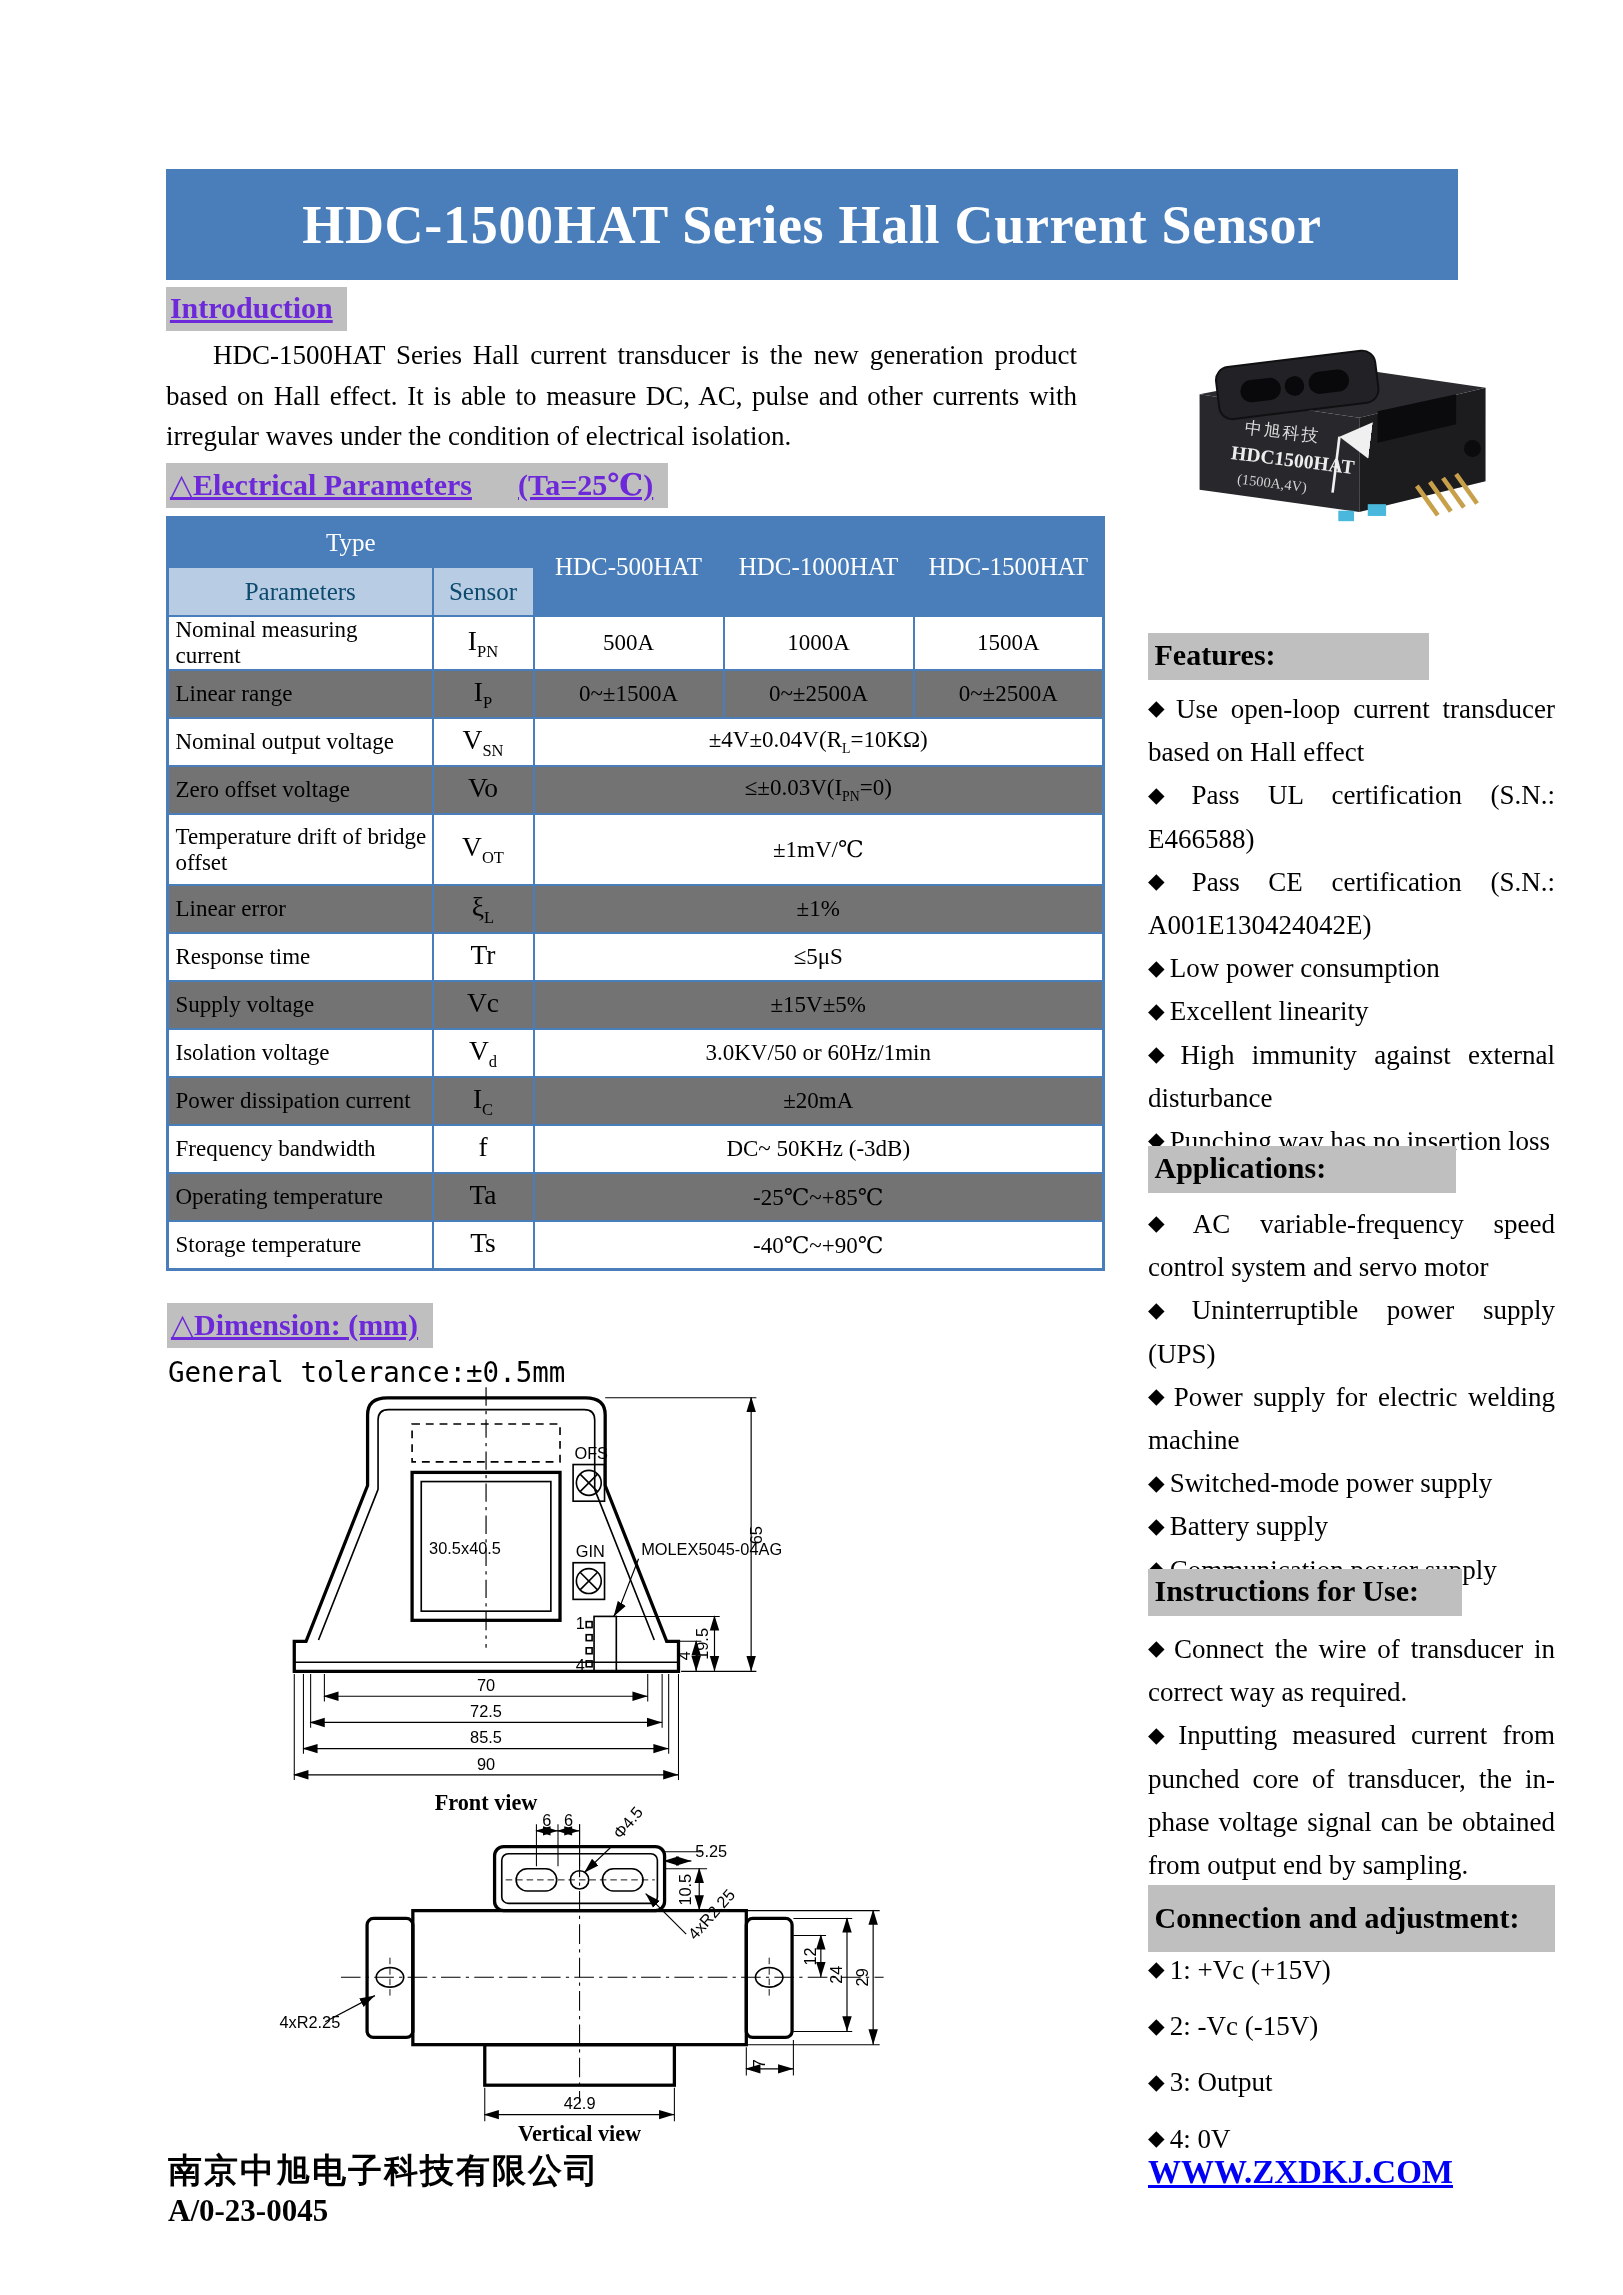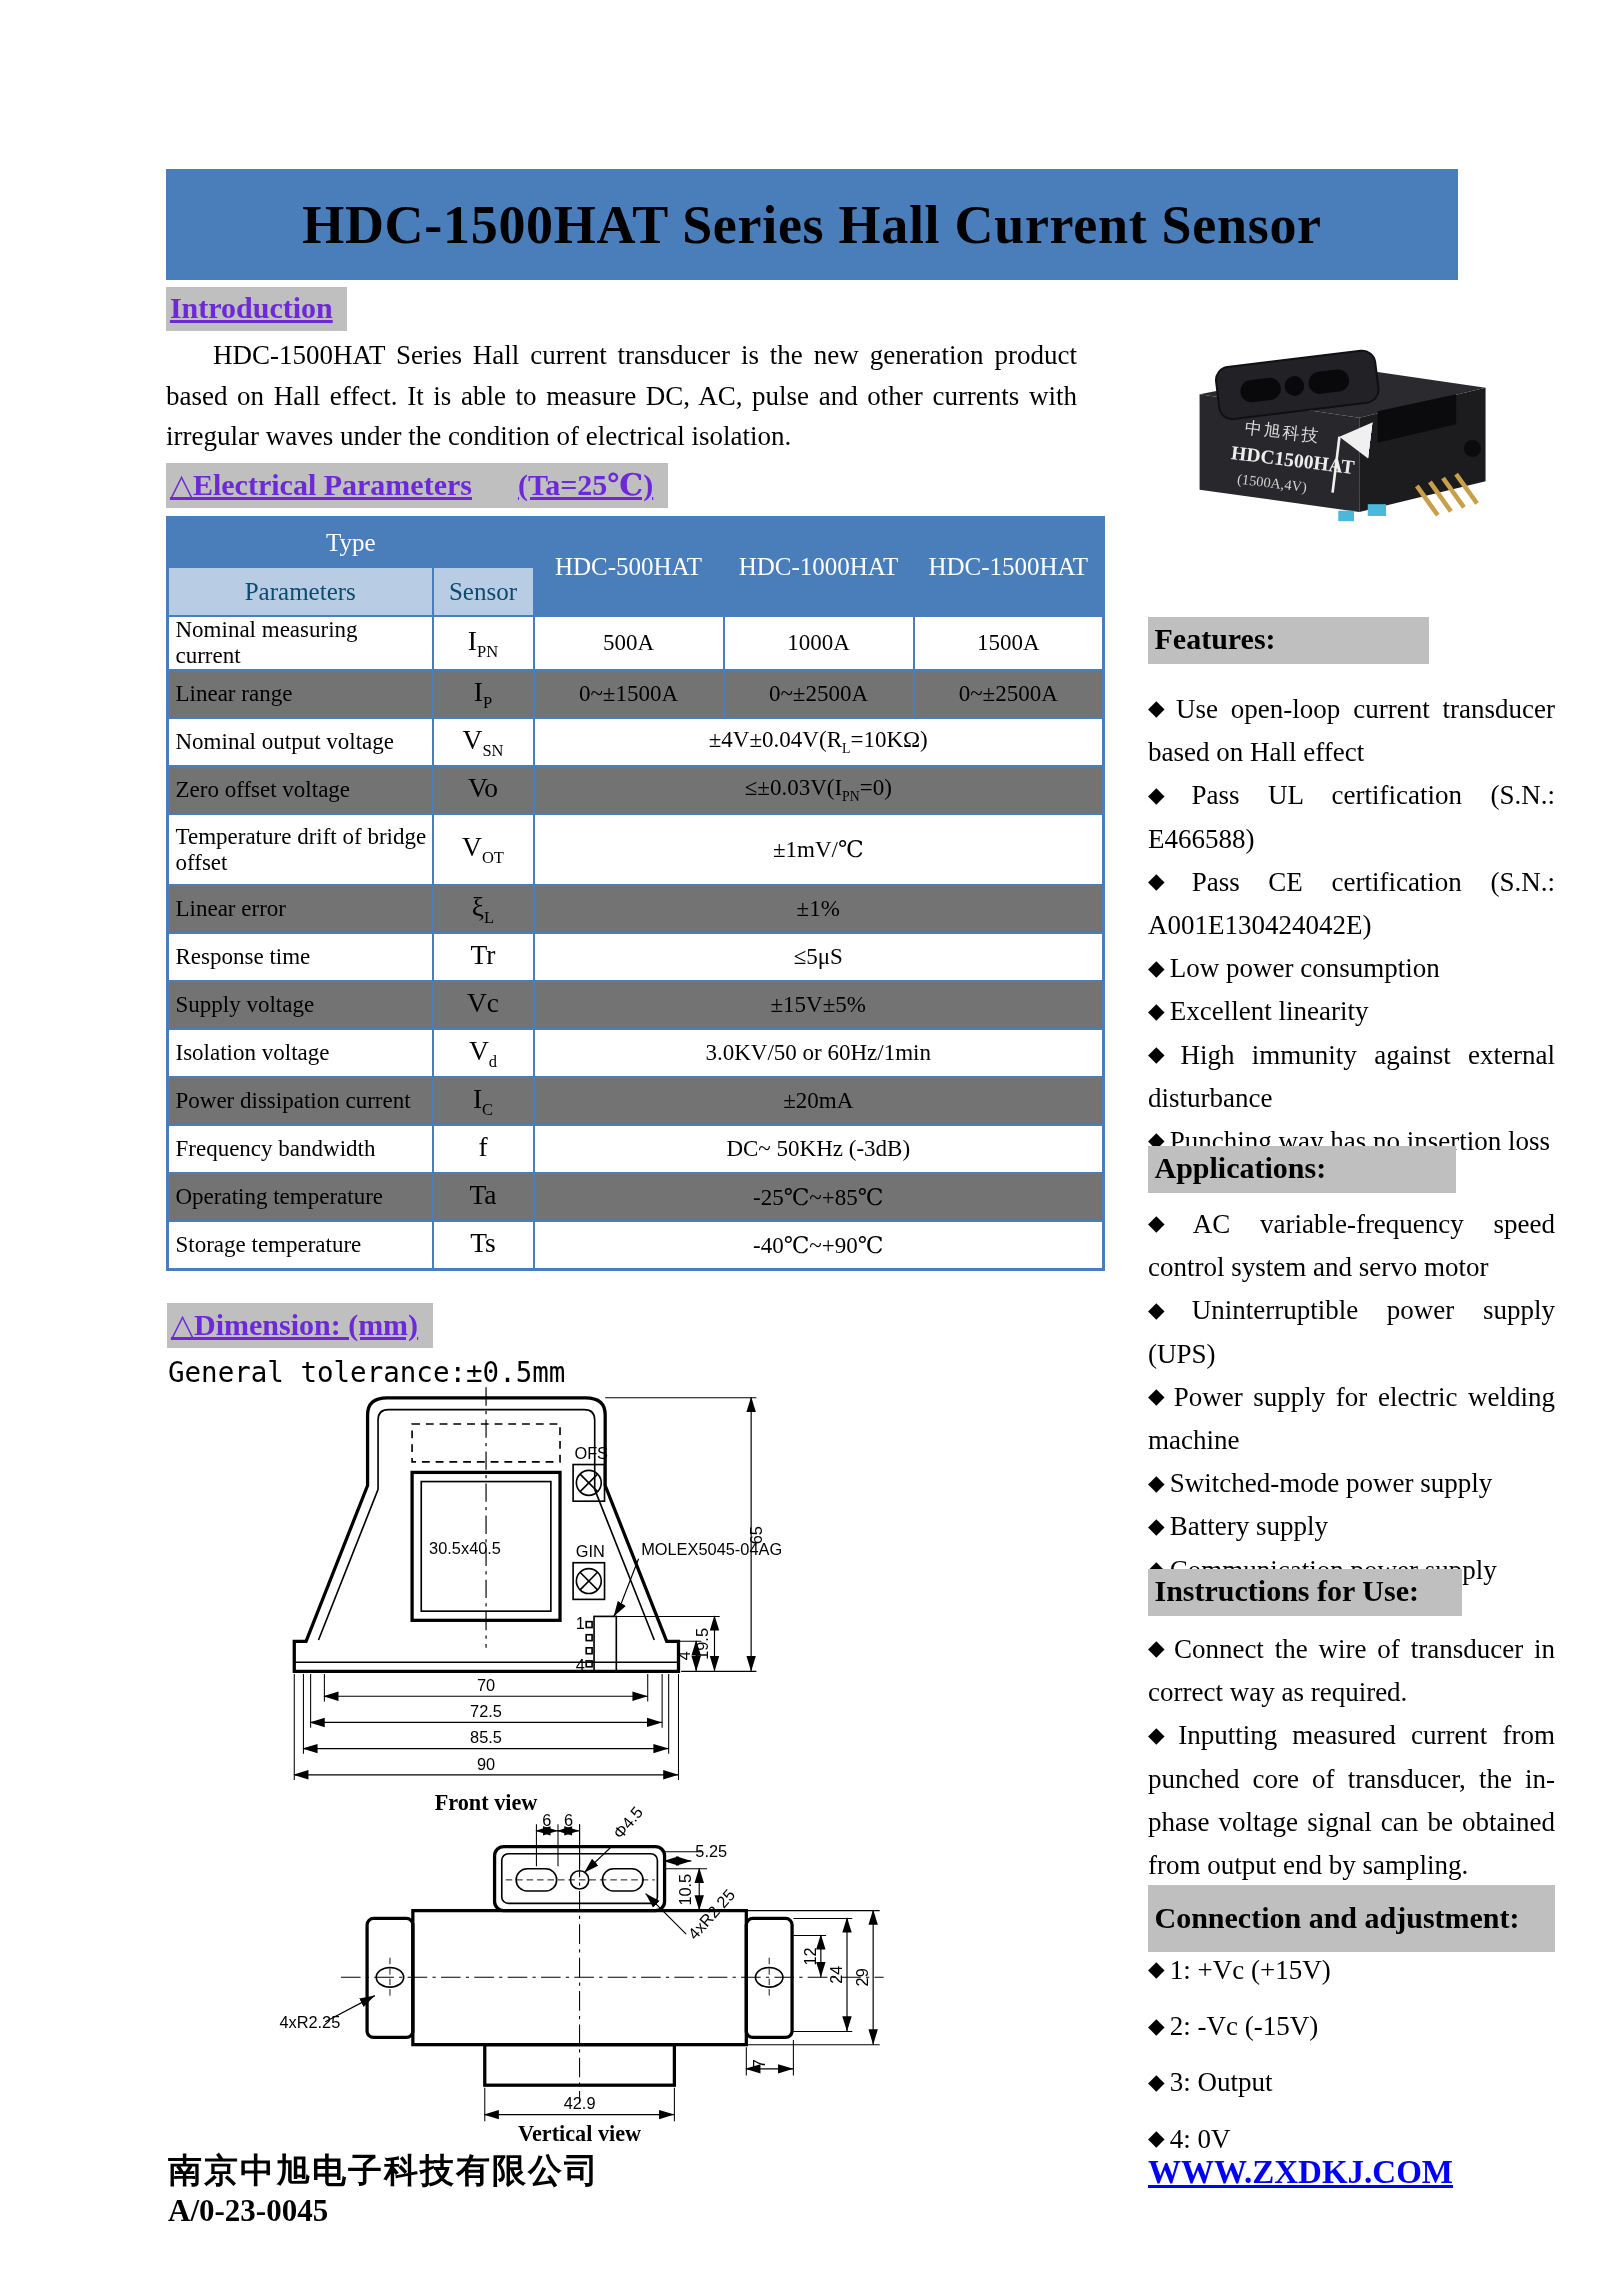--- a/index.html
+++ b/index.html
@@ -5,21 +5,21 @@
   html,body { margin:0; padding:0; background:#888; }
   .page {
     position:relative; width:1623px; height:2295px; background:#ffffff;
     font-family:"Liberation Serif","DejaVu Serif",serif; color:#000; overflow:hidden;
   }
   
   .banner {
     position:absolute; left:166px; top:169px; width:1292px; height:111px;
     background:#4a7ebb; display:flex; align-items:center; justify-content:center;
   }
-  .banner .title { font-size:54px; font-weight:bold; color:#000000; letter-spacing:0.7px; }
+  .banner .title { font-size:54px; font-weight:bold; color:#ffffff; letter-spacing:0.7px; }
   
   .gray-h {
     position:absolute; background:#bfbfbf; color:#6d28d9; font-weight:bold;
     font-size:30px; padding:3.9px 14.4px 6.5px 3.9px; white-space:nowrap;text-decoration:underline;
   }
   #h-intro { left:166px; top:287px; }
   #h-elec  { left:166px; top:463px; }
   #h-dim   { left:167px; top:1303px; }
   #h-elec .cond { margin-left:46px; font-weight:bold; }
   
@@ -53,21 +53,21 @@
   #fv-svg { left:196px; top:1386px; }
   #vv-svg { left:262px; top:1806px; }
   #photo-svg { left:1142px; top:347px; }
   .dt { font-family:"Liberation Sans","DejaVu Sans",sans-serif; font-size:25px; fill:#000; }
   .cap { font-family:"Liberation Serif","DejaVu Serif",serif; font-size:34px; font-weight:bold; fill:#000; }
   
   .side-h {
     position:absolute; left:1148px; background:#bfbfbf; color:#000; font-weight:bold;
     font-size:30px; padding:5.2px 0 7.9px 6.5px; box-sizing:border-box; white-space:nowrap;
   }
-  #h-feat { top:617px;  width:281px; }
+  #h-feat { top:633px;  width:281px; }
   #h-app  { top:1146px; width:308px; }
   #h-inst { top:1569px; width:314px; }
   #h-conn { top:1885px; width:407px; padding-top:15.7px; padding-bottom:17px; }
   .side-list {
     position:absolute; left:1148px; width:407px; margin:0; padding:0; list-style:none;
     font-size:27px; line-height:1.6; text-align:justify;
   }
   #feat-list { top:688px; }
   #app-list  { top:1203px; }
   #inst-list { top:1628px; }

